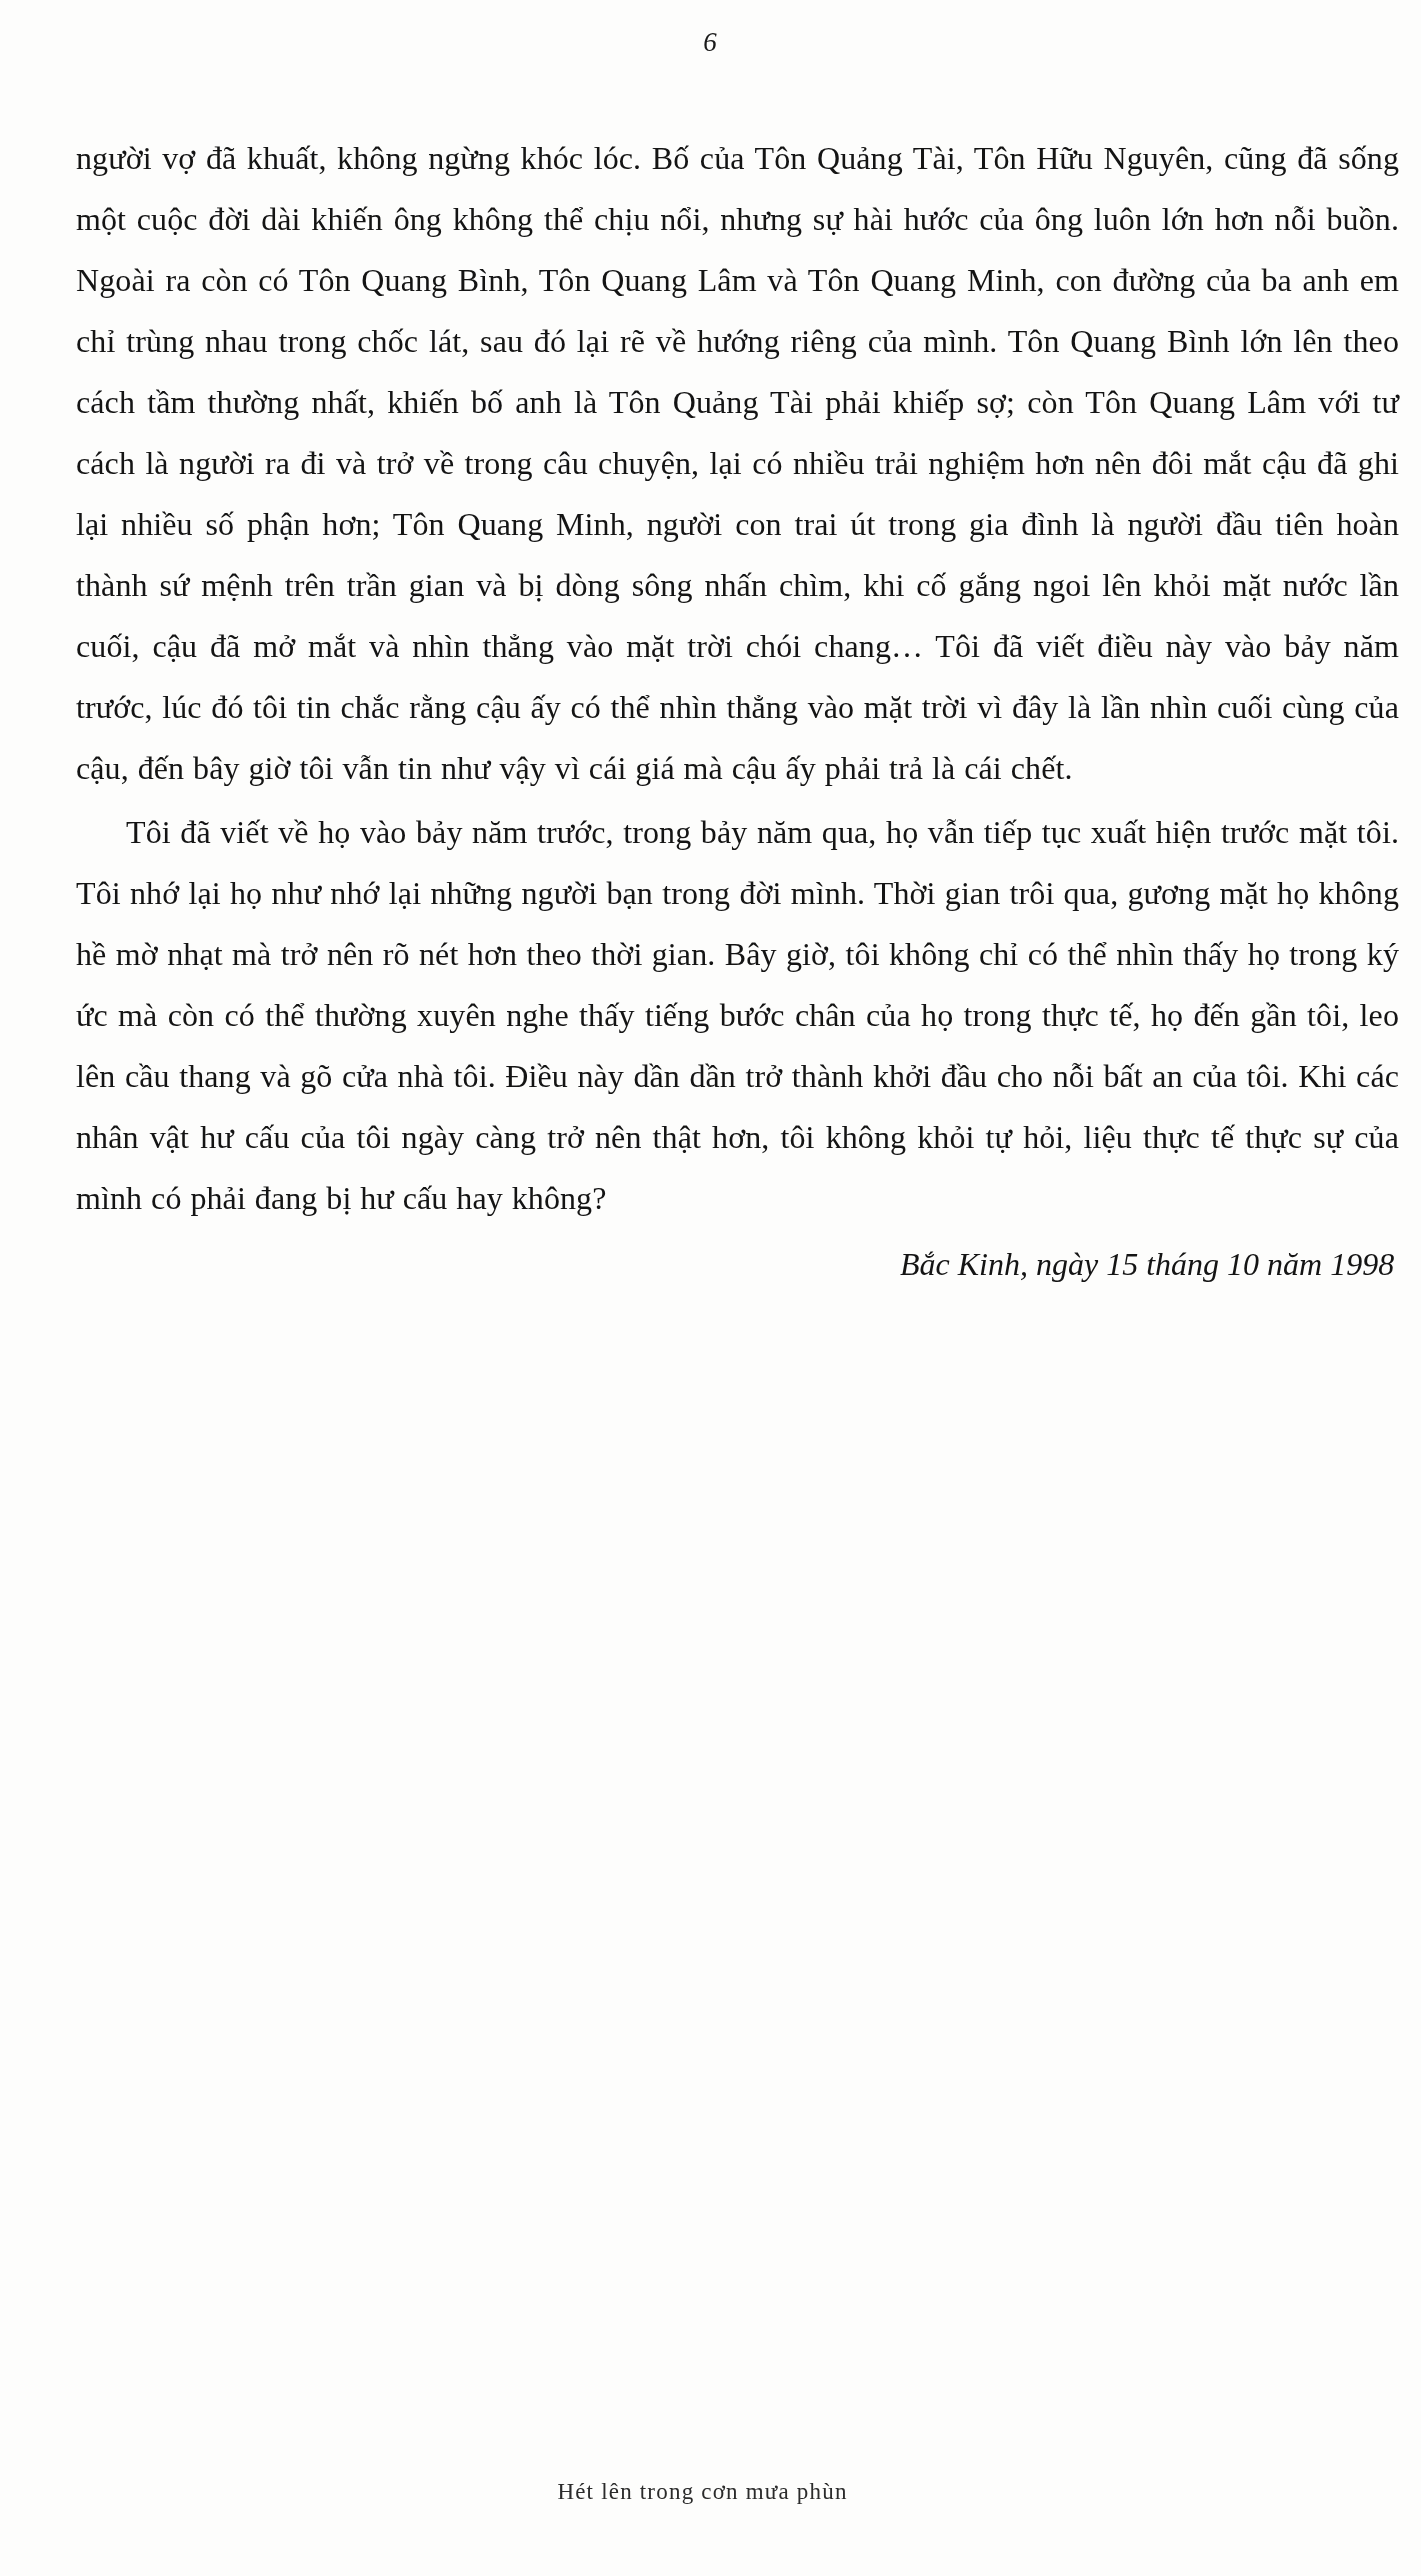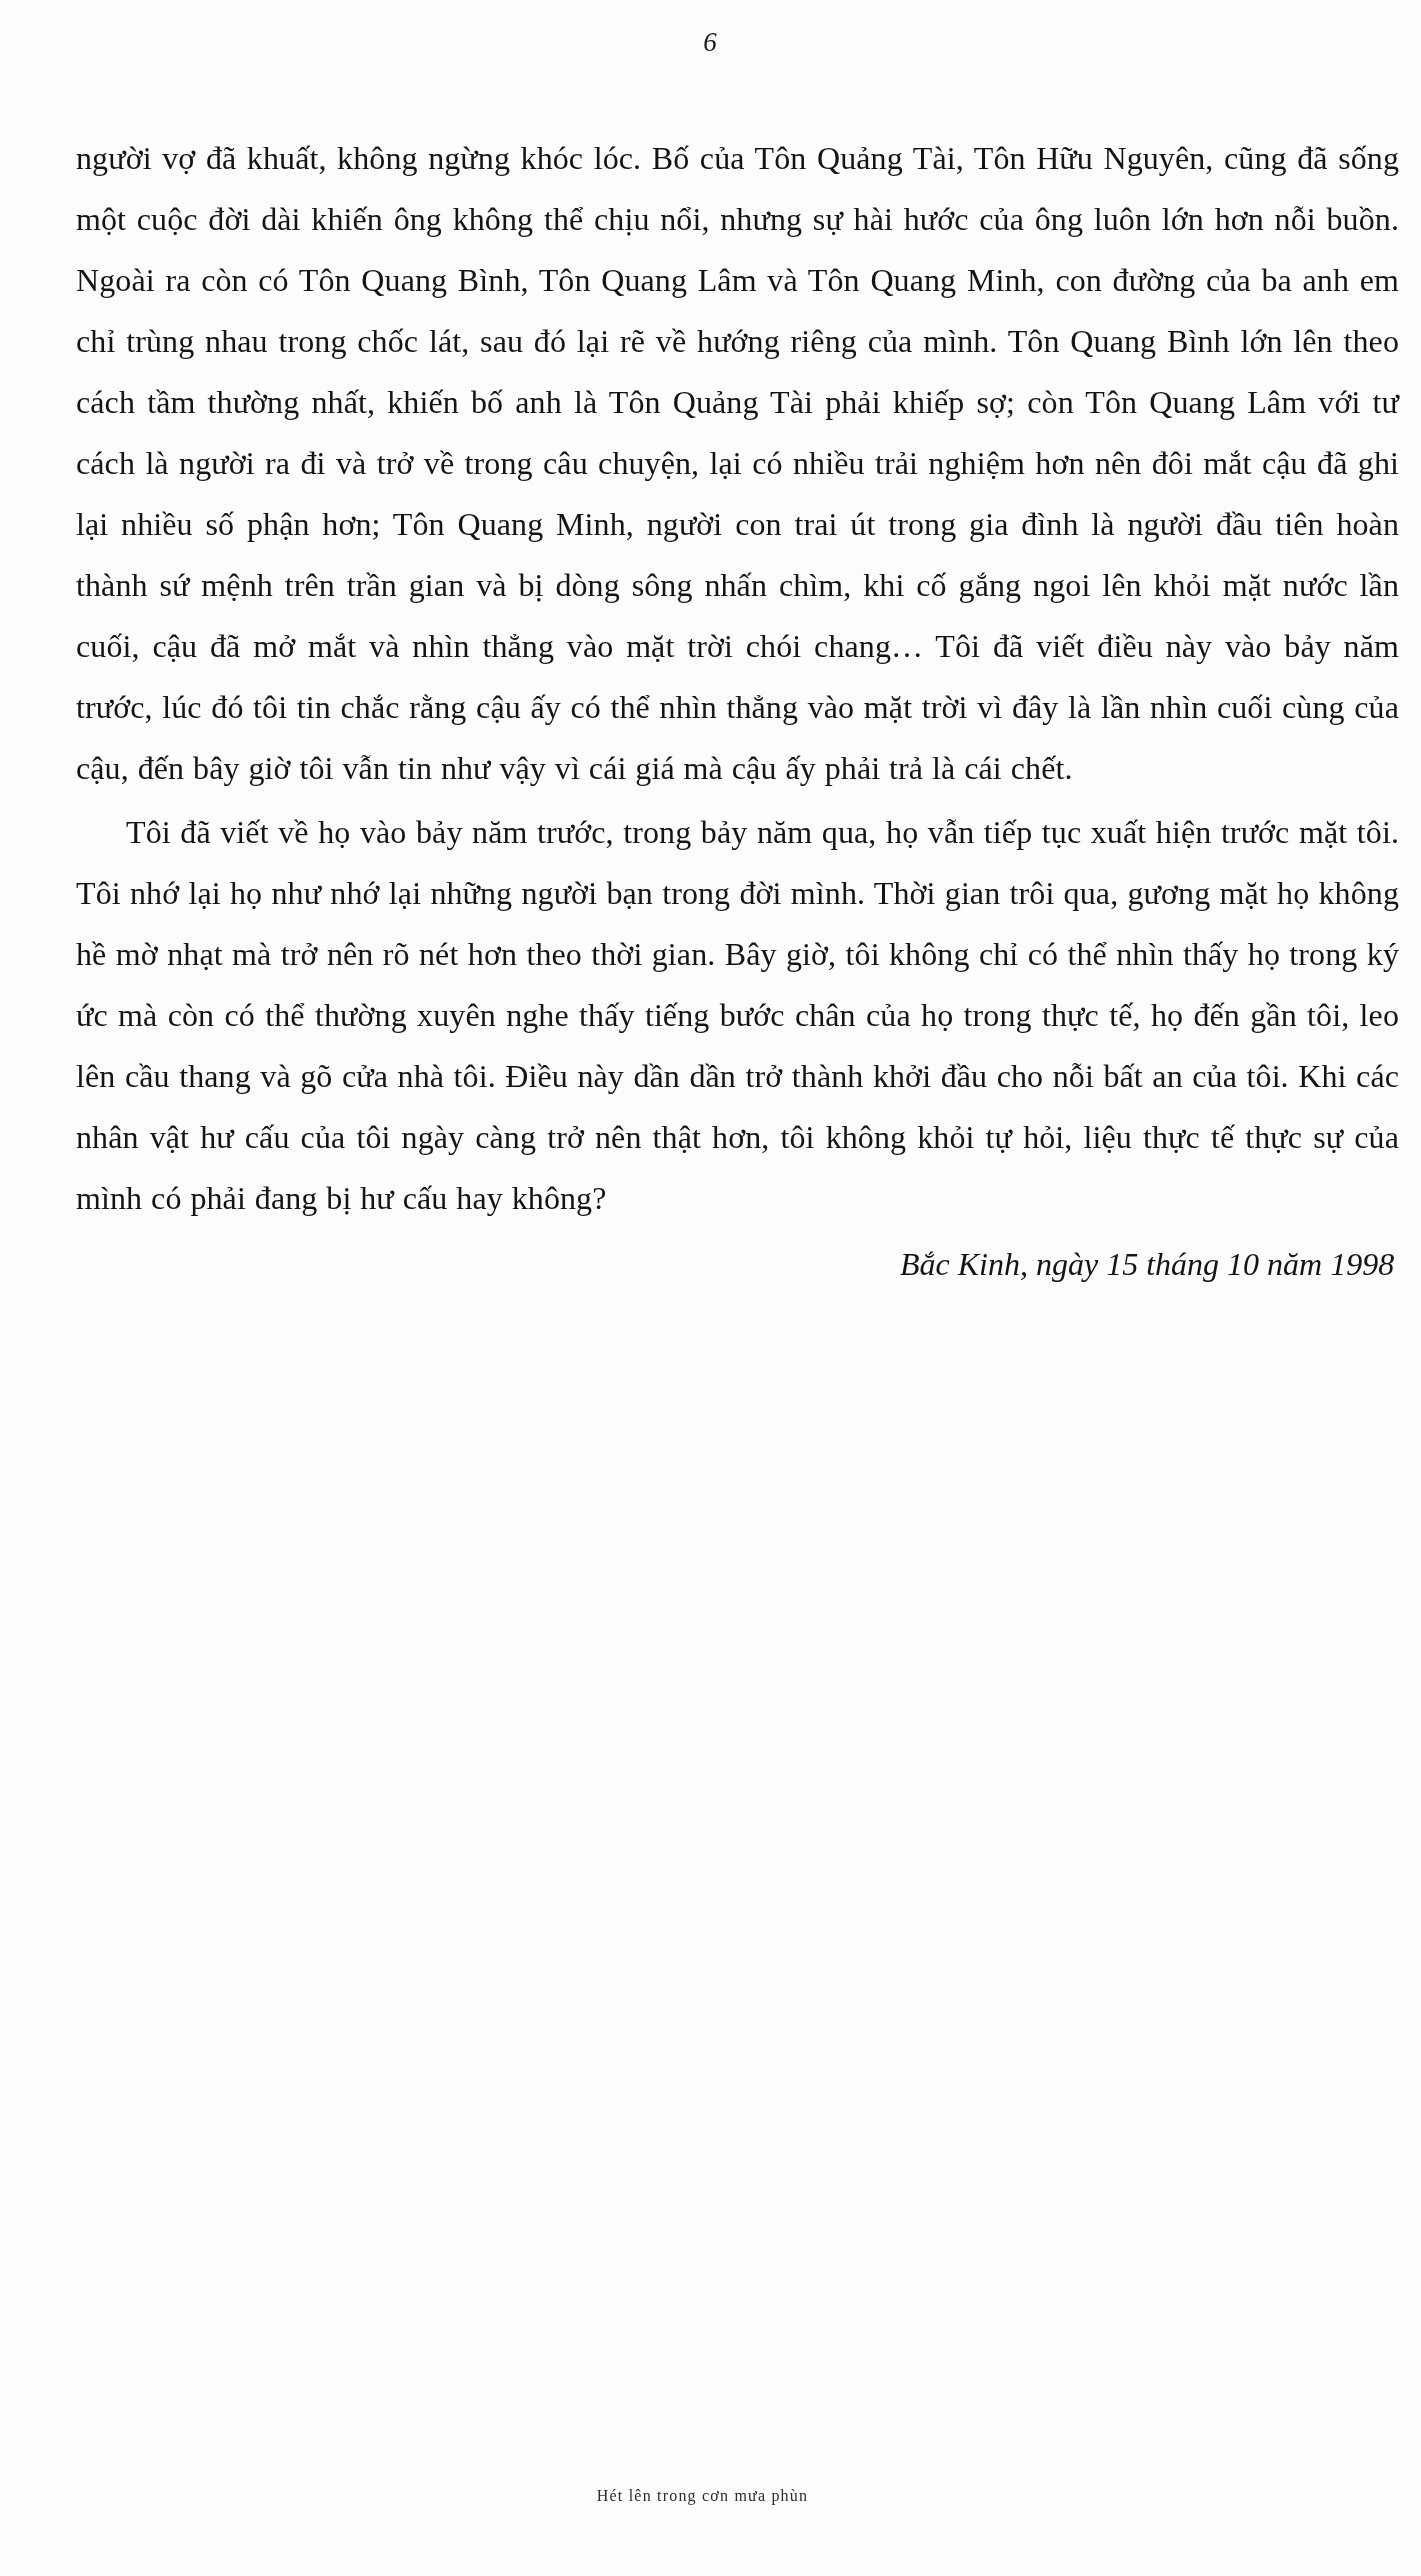--- a/index.html
+++ b/index.html
@@ -67,21 +67,21 @@
     font-style: italic;
     color: #141414;
     padding-right: 4.8px;
   }
   .footer {
     position: absolute;
     bottom: 71px;
     left: 0;
     right: 16px;
     text-align: center;
-    font-size: 16px;
+    font-size: 23px;
     letter-spacing: 1.2px;
     color: #2b2b2b;
     font-family: "Liberation Serif", serif;
   }
 </style>
 </head>
 <body>
 
 <div class="page">
 

